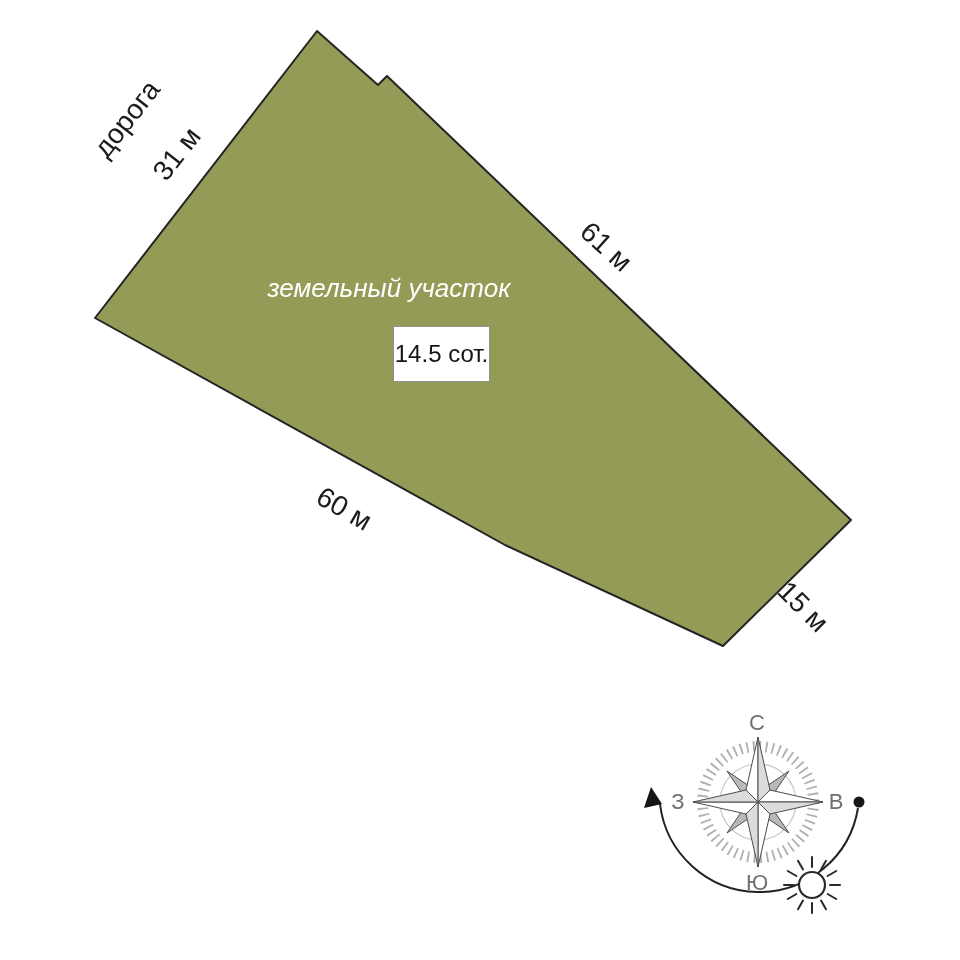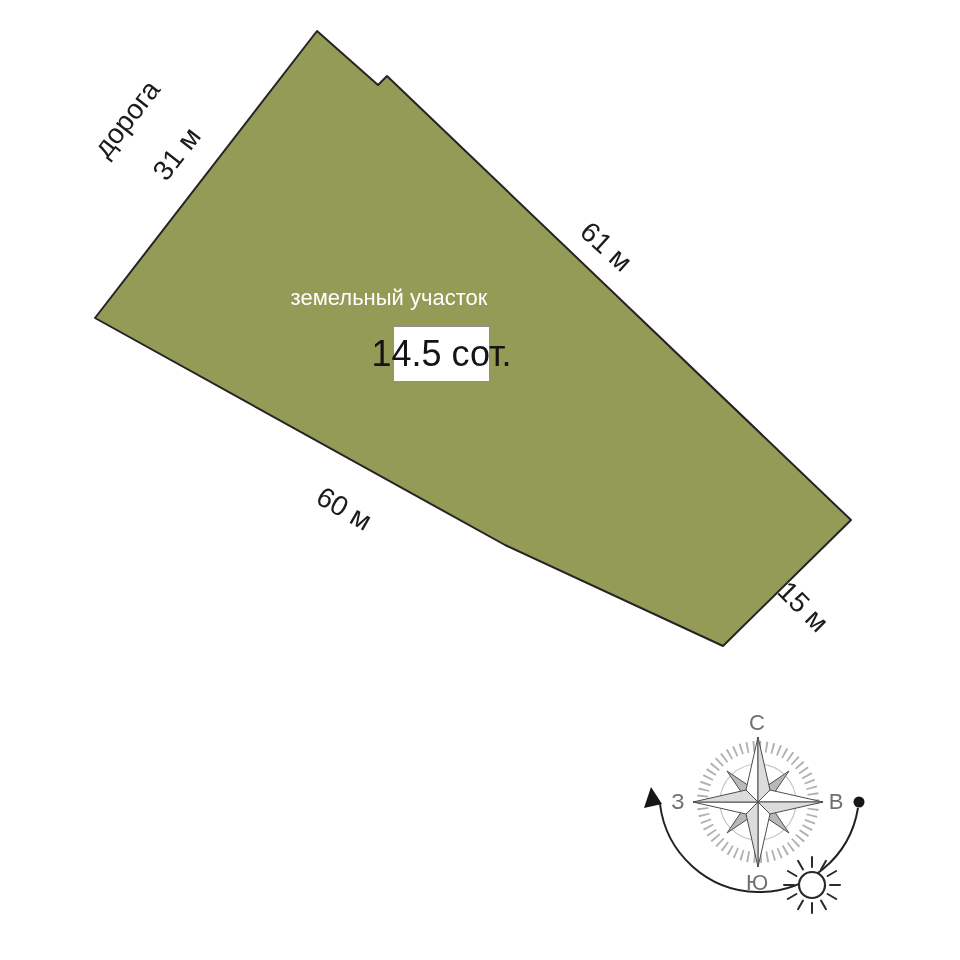--- a/index.html
+++ b/index.html
@@ -43,38 +43,39 @@
     color: var(--label-text, #1b1b1b);
     white-space: nowrap;
   }
   .road   { left: 127px; top: 119px; transform: translate(-50%,-50%) rotate(-52deg); }
   .dim-31 { left: 177px; top: 154px; transform: translate(-50%,-50%) rotate(-52deg); }
   .dim-61 { left: 606px; top: 247px; transform: translate(-50%,-50%) rotate(42deg); }
   .dim-60 { left: 344px; top: 509px; transform: translate(-50%,-50%) rotate(30deg); }
   .dim-15 { left: 803px; top: 607px; transform: translate(-50%,-50%) rotate(45deg); }
   .plot-name {
     position: absolute;
-    left: 389px; top: 298px;
+    left: 389px; top: 288px;
     transform: translate(-50%,-50%);
-    font-size: 22px;
+    font-size: 26px;
     color: var(--plot-name-text, #ffffff);
     white-space: nowrap;
+    font-style: italic;
   }
   .area-box {
     position: absolute;
     left: 393px; top: 326px;
     width: 95px; height: 54px;
     background: #ffffff;
     border: 1px solid #8f8f8f;
     display: flex;
     align-items: center;
     justify-content: center;
   }
   .area-box span {
-    font-size: 36px;
+    font-size: 24px;
     color: #141414;
     white-space: nowrap;
   }
   .compass {
     position: absolute;
     left: 620px; top: 688px;
     width: 270px; height: 245px;
   }
   .tick-ring {
     fill: none;

